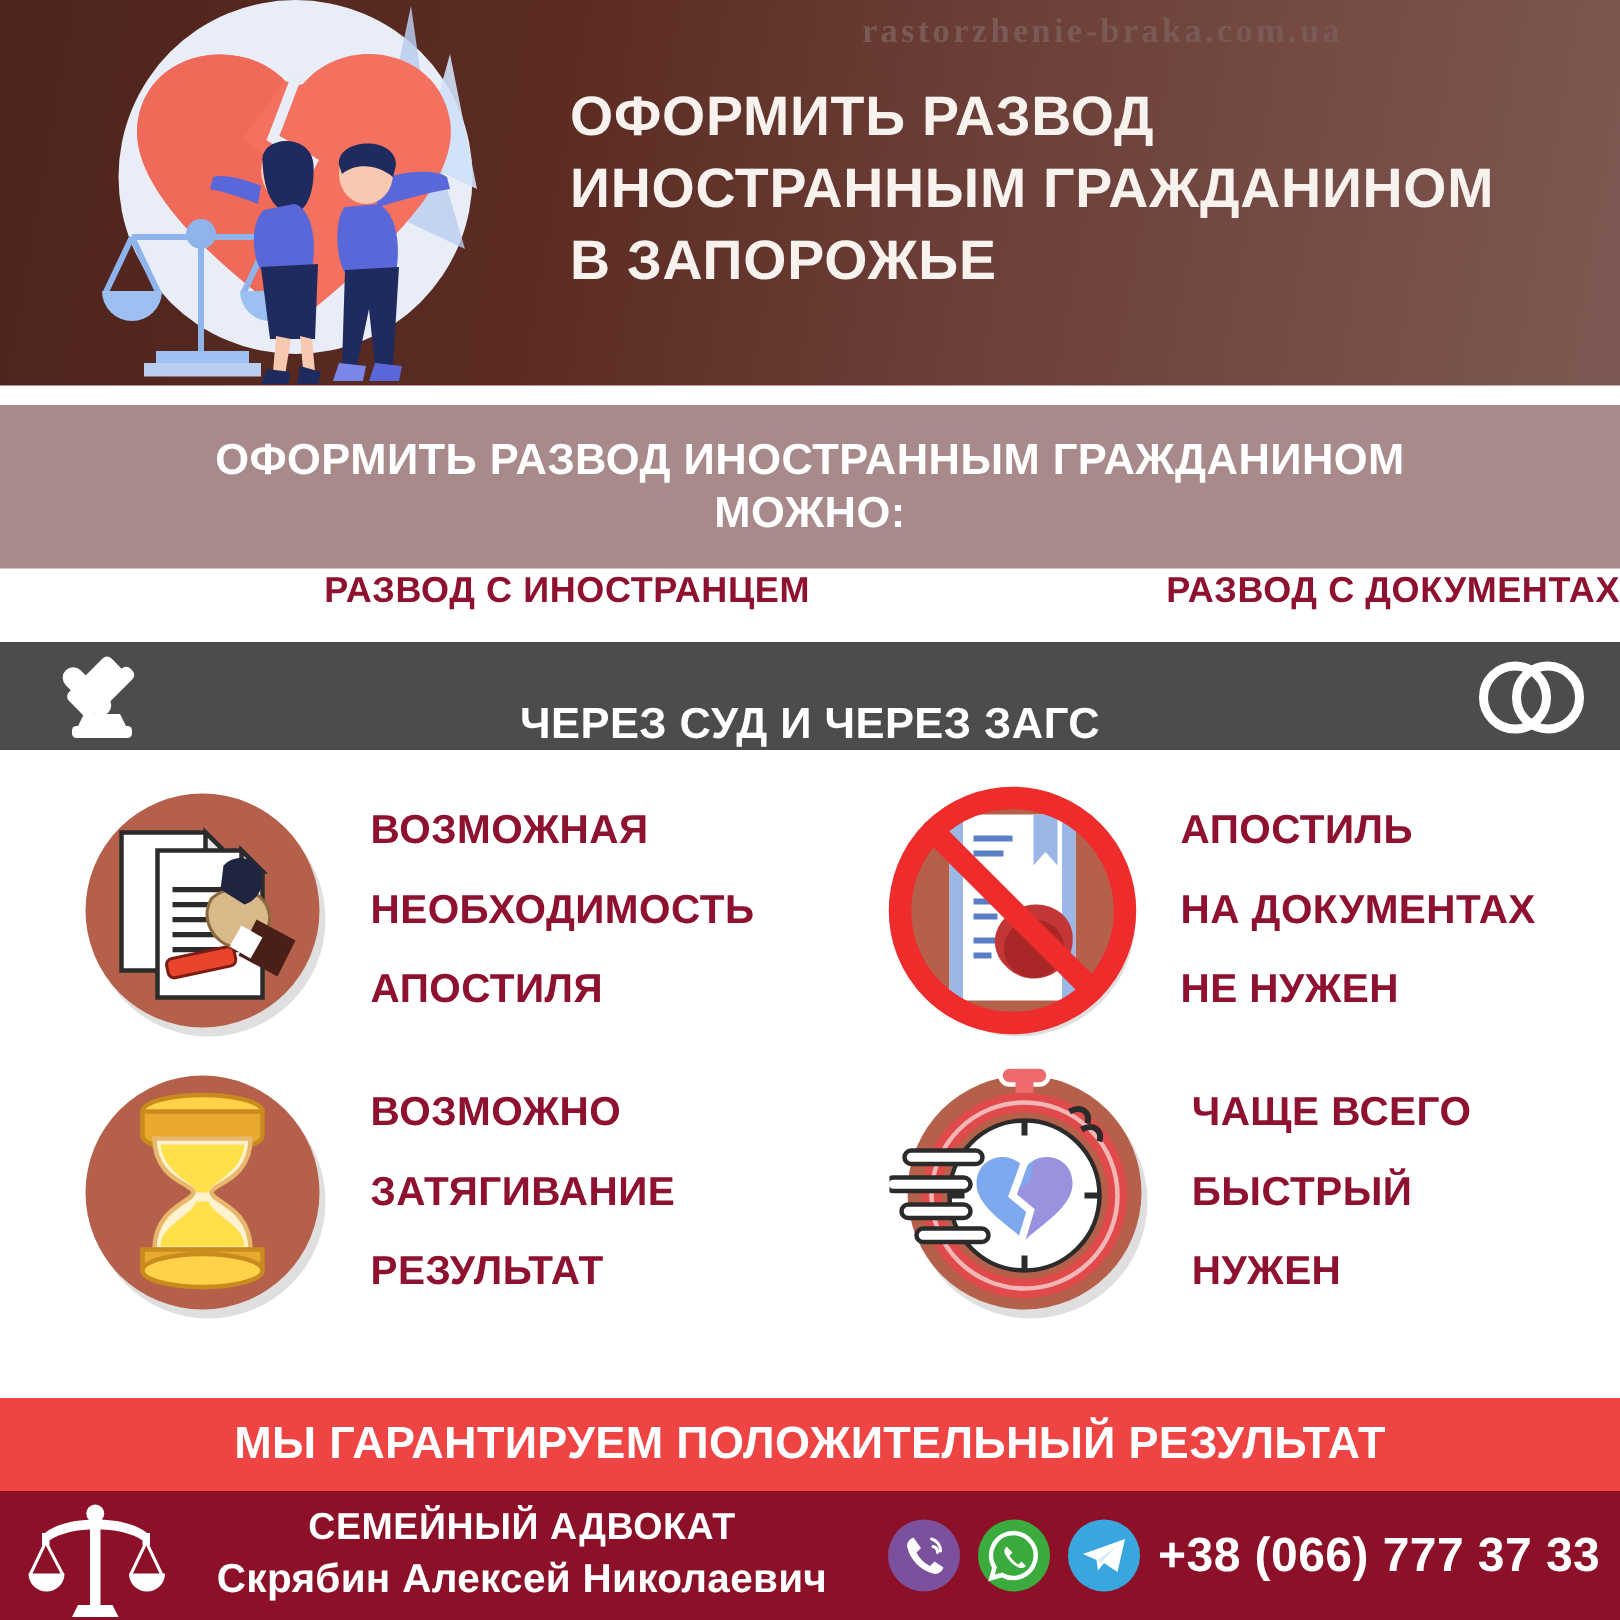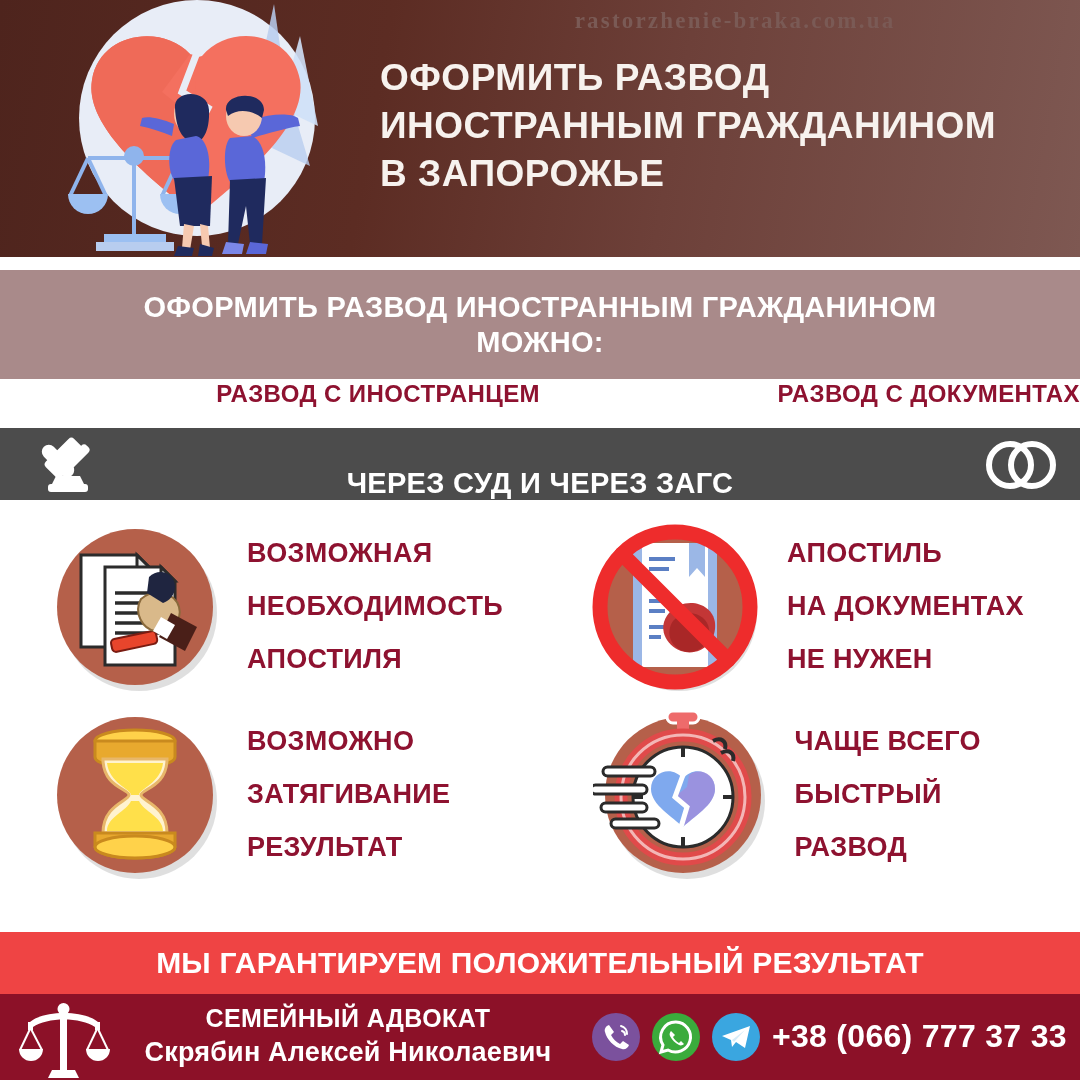--- a/index.html
+++ b/index.html
@@ -293,21 +293,21 @@
             </g>
             <g fill="none" stroke="#2b2b2b" stroke-width="4">
               <path d="M120 36 c8 -4 14 0 12 8"></path>
               <path d="M128 48 c8 -4 14 0 12 8"></path>
             </g>
           </svg>
         </div>
         <div class="lines">
           <div>ЧАЩЕ ВСЕГО</div>
           <div>БЫСТРЫЙ</div>
-          <div>РАЗВОД</div>
+          <div>НУЖЕН</div>
         </div>
       </div>
     </div>
   </div>
 
   <div class="band-guar">
     <span>МЫ ГАРАНТИРУЕМ ПОЛОЖИТЕЛЬНЫЙ РЕЗУЛЬТАТ</span>
   </div>
 
   <div class="footer">

